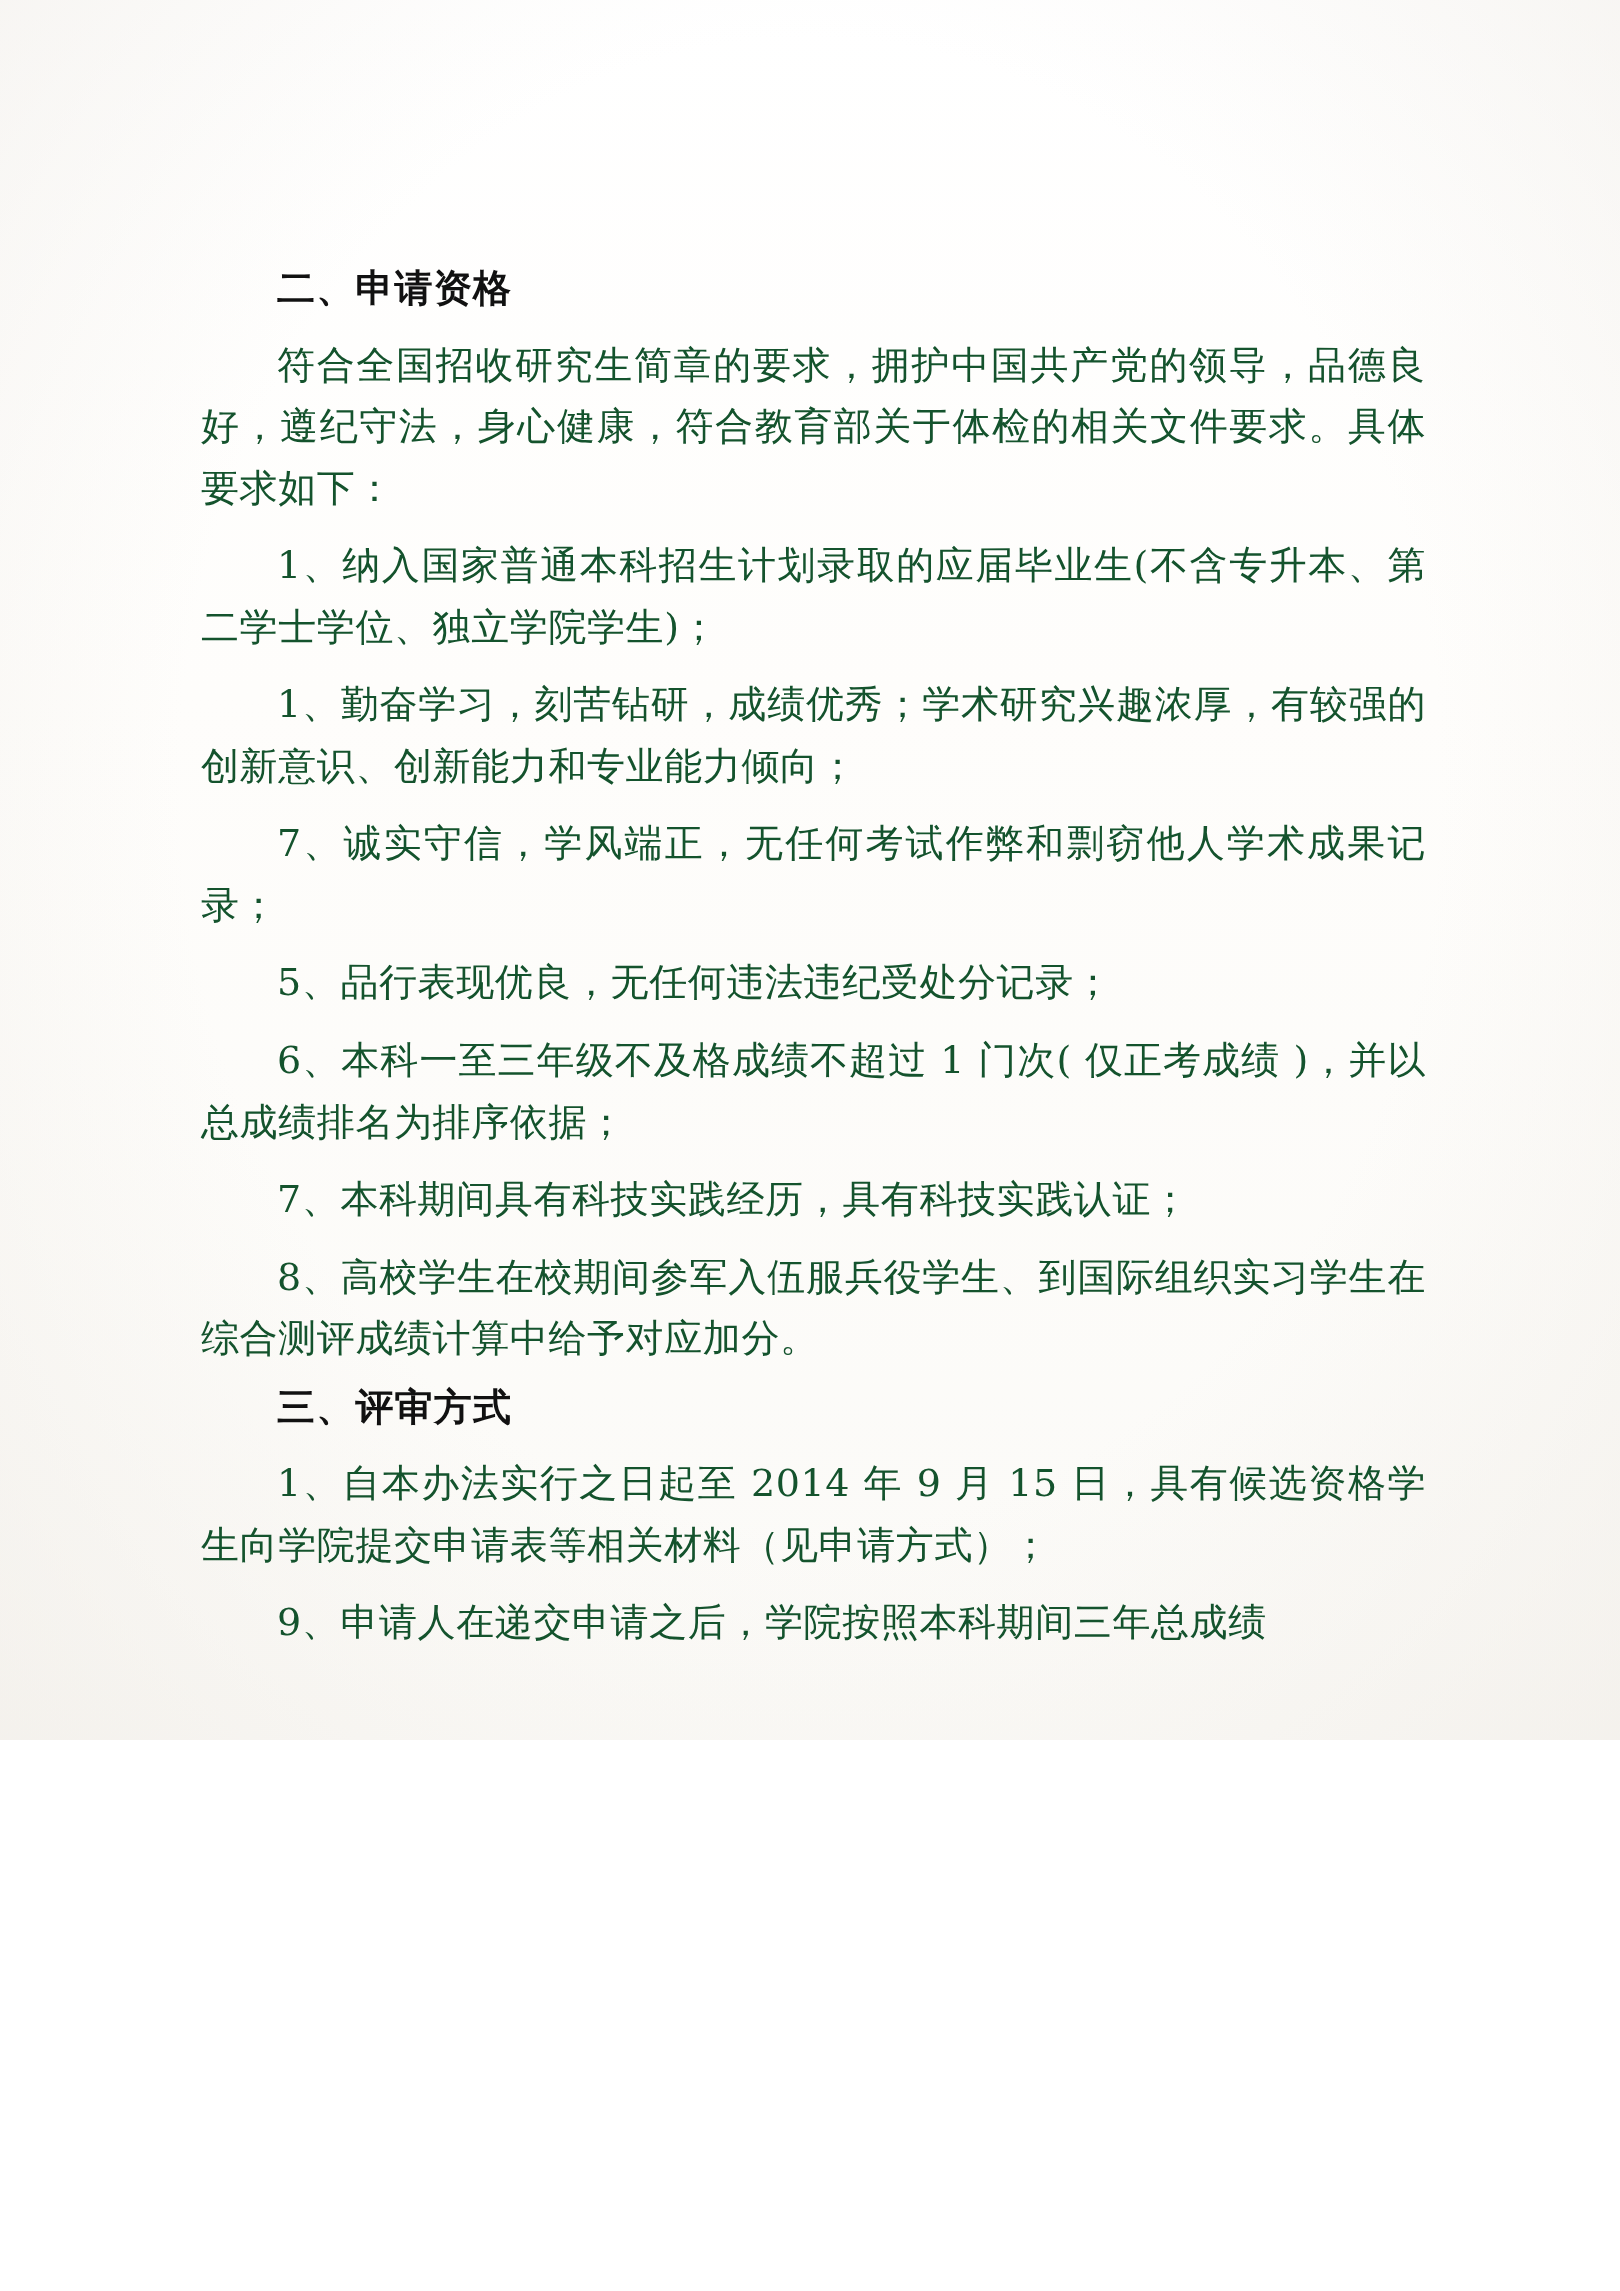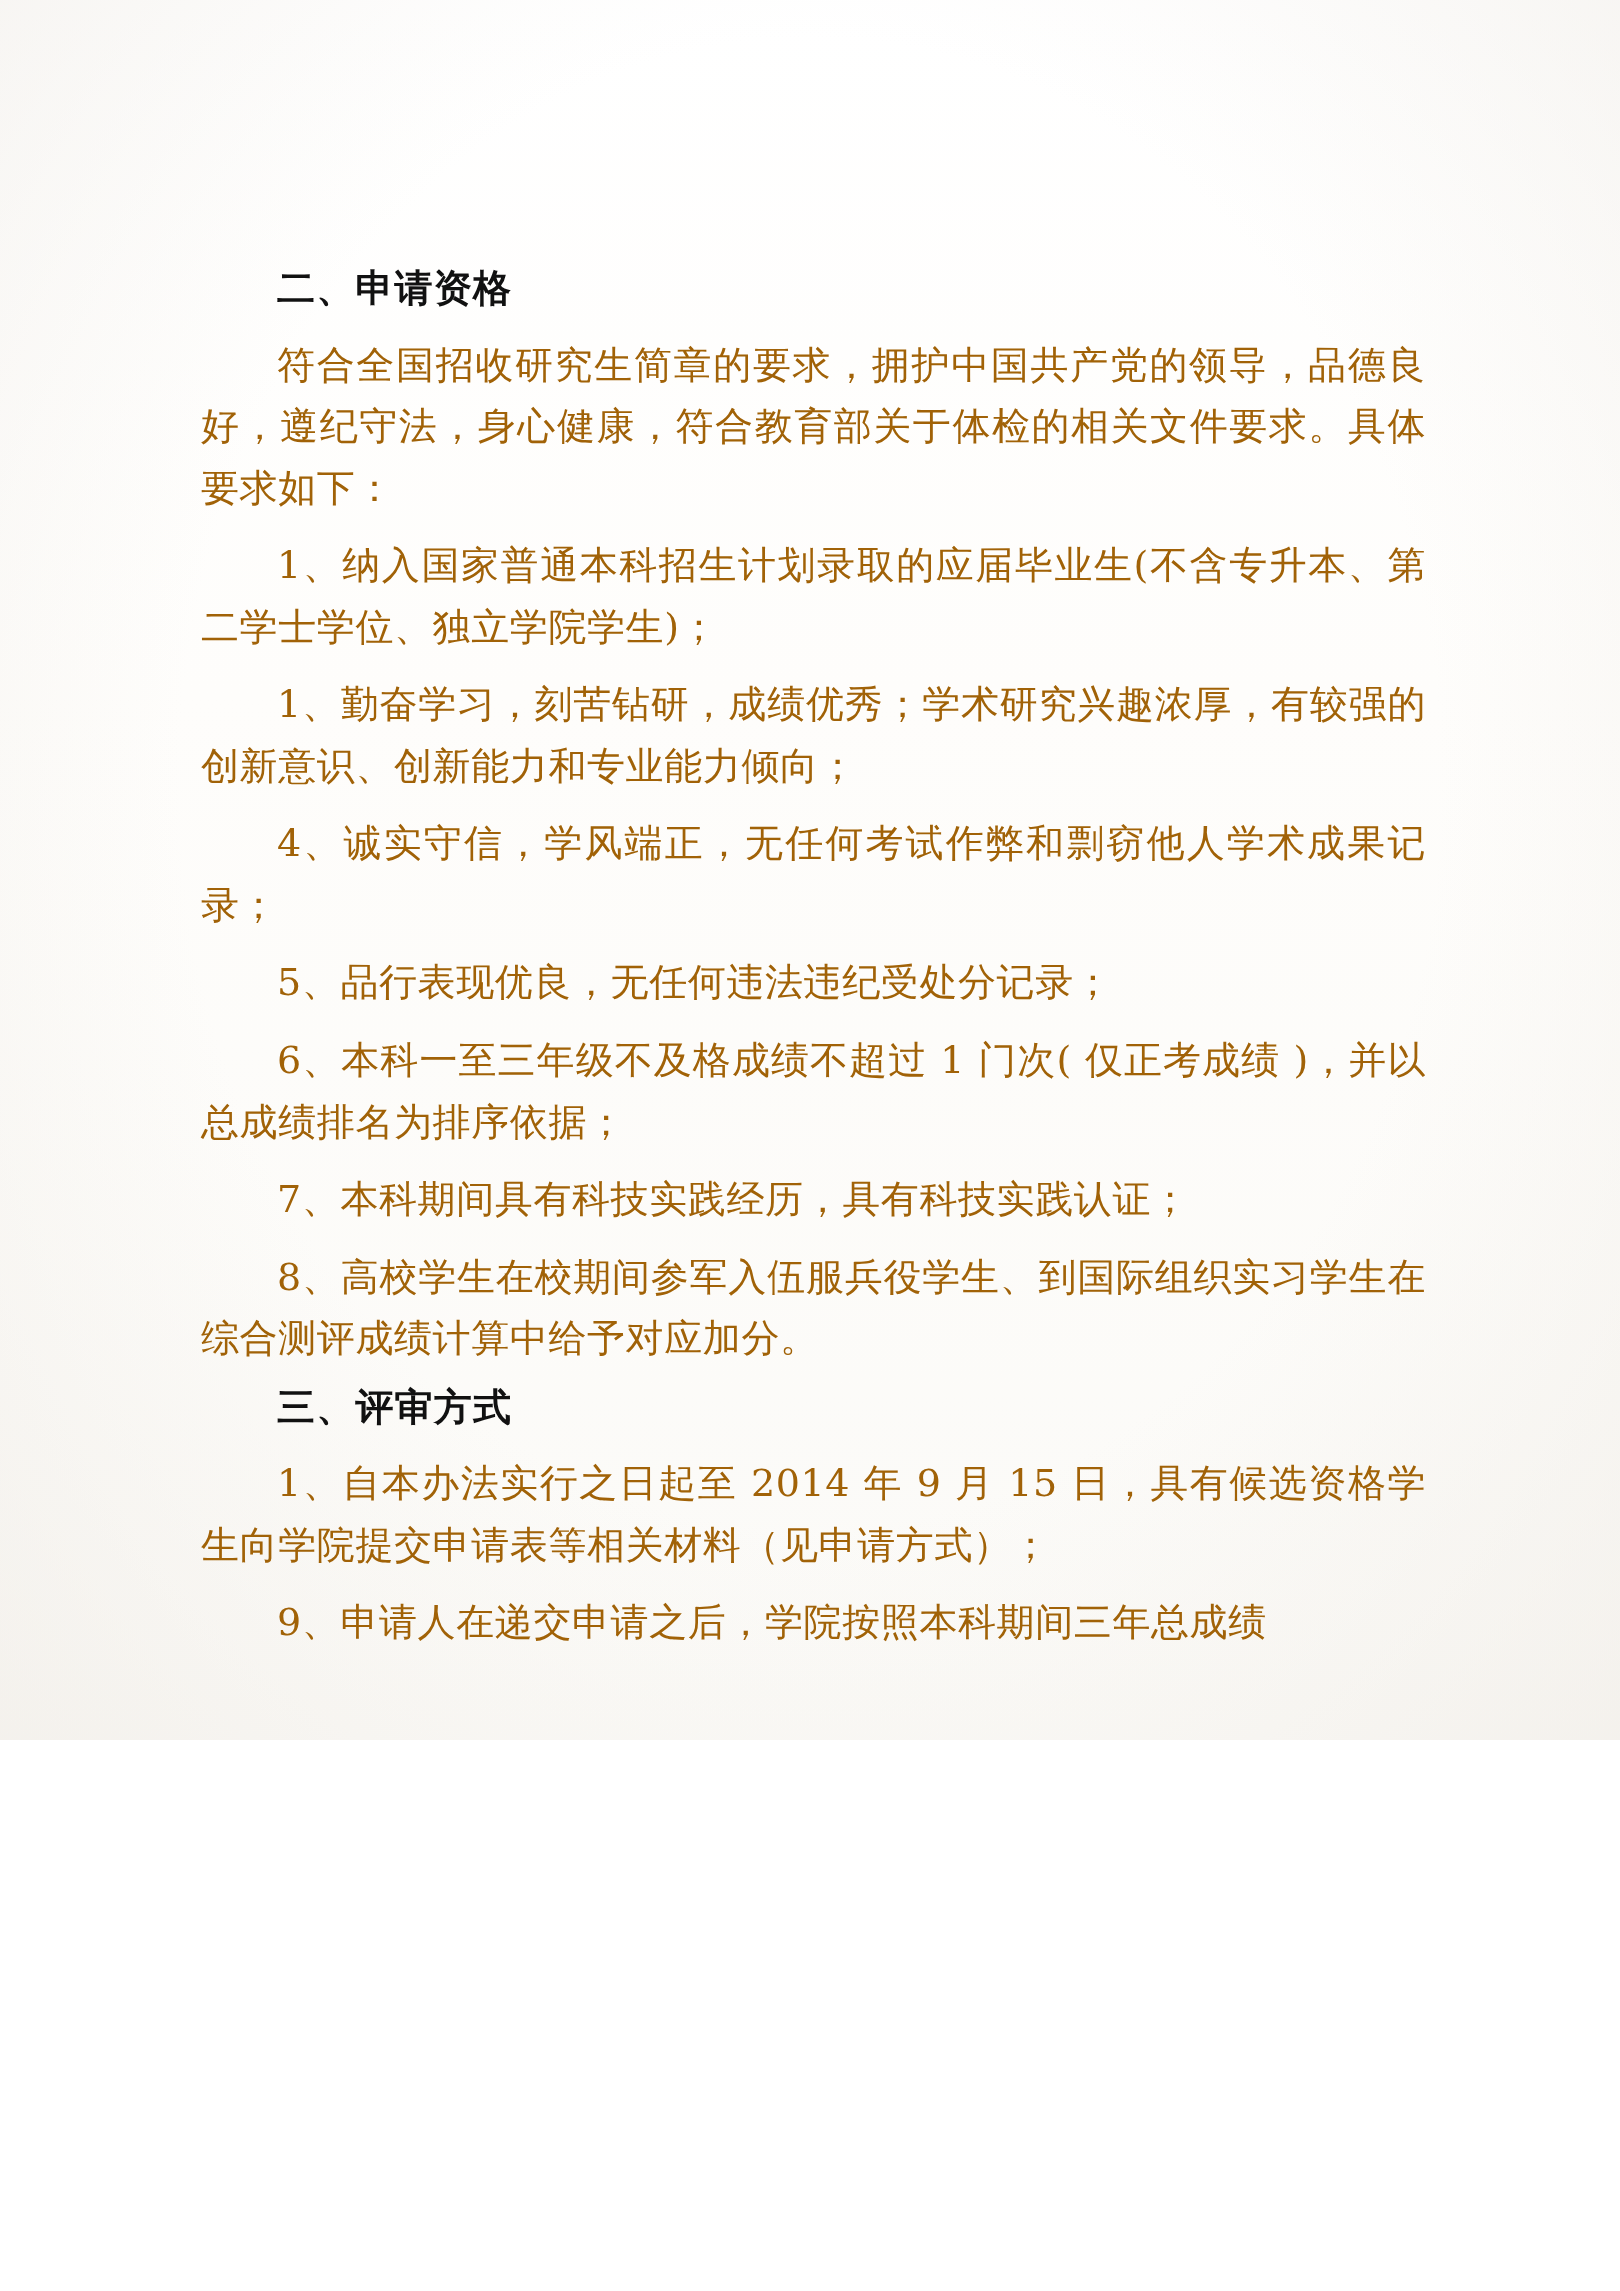--- a/index.html
+++ b/index.html
@@ -38,21 +38,21 @@
     width: 1225px;
   }
   .para {
     font-size: 38px;
     line-height: 1.62;
     letter-spacing: 0.6px;
     text-align: justify;
     text-justify: inter-ideograph;
     margin: 16px 0 2px 0;
     text-indent: 2em;
-    color: #a16207;
+    color: #14532d;
     font-family: "DejaVu Serif", "Liberation Serif", serif;
     font-weight: 400;
   }
   .heading {
     font-size: 38px;
     line-height: 1.62;
     letter-spacing: 1.2px;
     margin: 0 0 3.9px 0;
     text-indent: 2em;
     font-weight: 700;
@@ -67,21 +67,21 @@
 <div class="page">
   <div class="paper-texture"></div>
 
   <div class="content">
 
     <div>
       <p class="heading">二、申请资格</p>
       <p class="para">符合全国招收研究生简章的要求，拥护中国共产党的领导，品德良好，遵纪守法，身心健康，符合教育部关于体检的相关文件要求。具体要求如下：</p>
       <p class="para">1、纳入国家普通本科招生计划录取的应届毕业生(不含专升本、第二学士学位、独立学院学生)；</p>
       <p class="para">1、勤奋学习，刻苦钻研，成绩优秀；学术研究兴趣浓厚，有较强的创新意识、创新能力和专业能力倾向；</p>
-      <p class="para">4、诚实守信，学风端正，无任何考试作弊和剽窃他人学术成果记录；</p>
+      <p class="para">7、诚实守信，学风端正，无任何考试作弊和剽窃他人学术成果记录；</p>
       <p class="para">5、品行表现优良，无任何违法违纪受处分记录；</p>
       <p class="para">6、本科一至三年级不及格成绩不超过 1 门次( 仅正考成绩 )，并以总成绩排名为排序依据；</p>
       <p class="para">7、本科期间具有科技实践经历，具有科技实践认证；</p>
       <p class="para">8、高校学生在校期间参军入伍服兵役学生、到国际组织实习学生在综合测评成绩计算中给予对应加分。</p>
     </div>
 
     <div class="spacer-sm"></div>
 
     <div>
       <p class="heading">三、评审方式</p>

